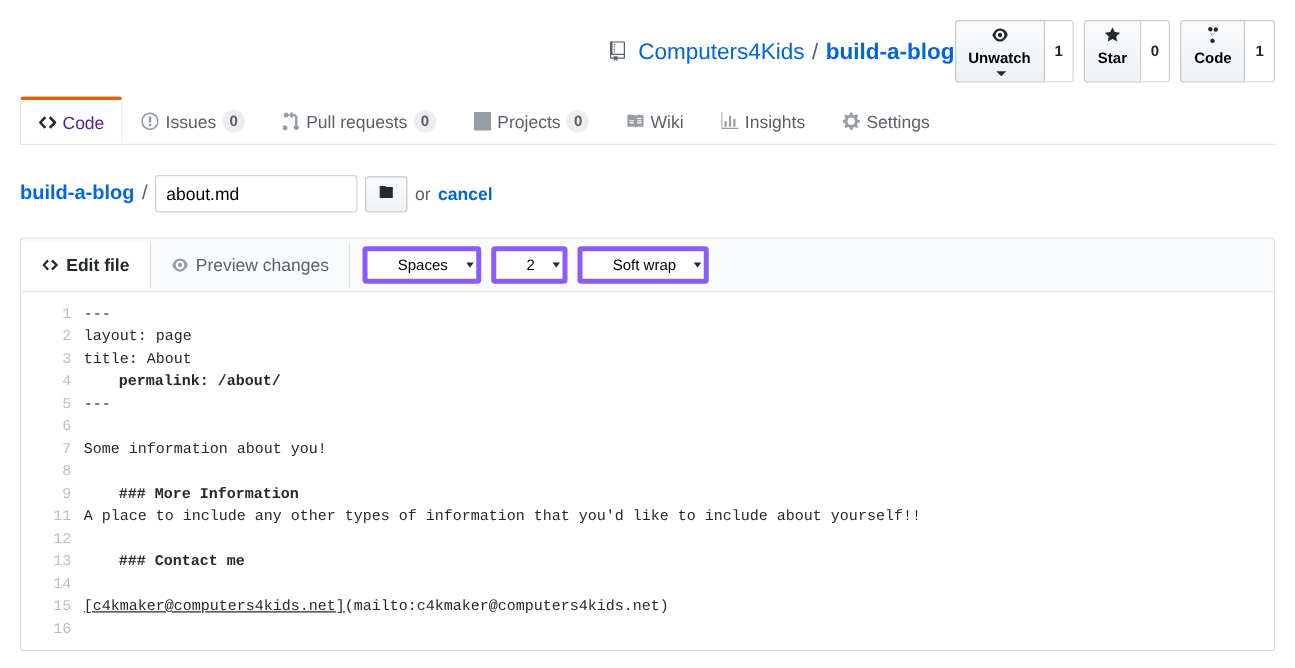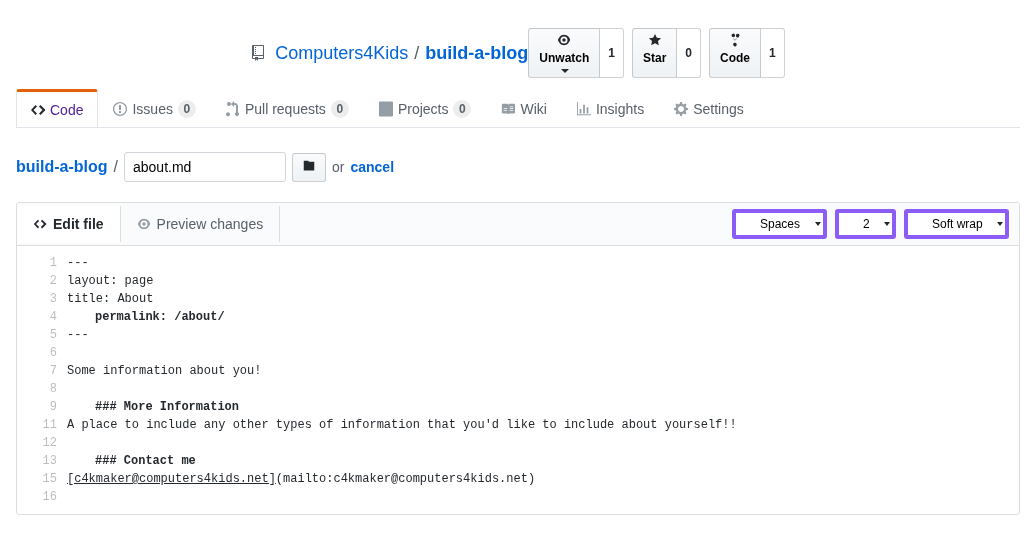--- a/index.html
+++ b/index.html
@@ -1,18 +1,18 @@
 <!DOCTYPE html>
 <html><head>
 <meta charset="utf-8">
 <style>
 * { box-sizing: border-box; margin: 0; padding: 0; }
 body { font-family: -apple-system, BlinkMacSystemFont, "Segoe UI", Helvetica, Arial, sans-serif; font-size: 14px; color: #24292e; background: #fff; }
 .container { width: 1036px; padding: 0 16px; }
-.repo-head { display: flex; justify-content: center; align-items: center; padding: 16px 0 12px; margin-top: 12px; }
+.repo-head { display: flex; justify-content: flex-end; align-items: center; padding: 16px 0 12px; }
 .repo-title { font-size: 18px; font-weight: 400; display: flex; align-items: center; gap: 4px; }
 .repo-title a { color: #0366d6; text-decoration: none; }
 .repo-title .sep { color: #586069; margin: 0 2px; }
 .repo-title strong a { font-weight: 600; }
 .icon-repo { display: inline-block; width: 14px; height: 16px; margin-right: 6px; fill: #586069; }
 .actions { display: flex; gap: 8px; }
 .btn-group { display: flex; }
 .btn { display: inline-flex; align-items: center; padding: 4px 10px; font-size: 12px; font-weight: 600; border: 1px solid rgba(27,31,35,0.2); border-radius: 3px; background: #eff3f6; background-image: linear-gradient(-180deg,#fafbfc,#eff3f6 90%); cursor: pointer; white-space: nowrap; gap: 4px; flex-direction: column; }
 .btn svg { fill: #24292e; }
 .btn-group .btn { border-top-right-radius: 0; border-bottom-right-radius: 0; }
@@ -24,21 +24,21 @@
 .tab.selected svg { fill: #24292e; }
 .counter { background: rgba(27,31,35,0.08); border-radius: 20px; padding: 2px 5px; font-size: 12px; font-weight: 600; color: #586069; min-width: 18px; text-align: center; }
 .breadcrumb { display: flex; align-items: center; gap: 6px; padding: 24px 0 16px; font-size: 16px; }
 .breadcrumb a { color: #0366d6; text-decoration: none; font-weight: 600; }
 .breadcrumb .sep2 { color: #586069; }
 .filename-input { width: 162px; padding: 6px 8px; border: 1px solid #d1d5da; border-radius: 3px; font-size: 14px; font-family: inherit; }
 .btn-sm { padding: 5px 9px; border: 1px solid rgba(27,31,35,0.2); border-radius: 3px; background: #eff3f6; background-image: linear-gradient(-180deg,#fafbfc,#eff3f6 90%); cursor: pointer; }
 .or-text { color: #586069; font-size: 14px; text-align: right; }
 .cancel-link { color: #0366d6; text-decoration: none; font-size: 14px; }
 .file-box { border: 1px solid #ddd; border-radius: 3px; margin-top: 4px; }
-.file-header { display: flex; justify-content: space-between; align-items: center; background: #fafbfc; border-bottom: 1px solid #ddd; border-radius: 3px 3px 0 0; }
+.file-header { display: flex; align-items: center; background: #fafbfc; border-bottom: 1px solid #ddd; border-radius: 3px 3px 0 0; }
 .file-tabs { display: flex; }
 .file-tab { padding: 10px 16px; font-size: 14px; display: flex; align-items: center; gap: 6px; color: #586069; border-right: 1px solid #ddd; cursor: pointer; }
 .file-tab.active { background: #fff; font-weight: 600; color: #24292e; position: relative; }
 .file-tab.active::after { content: ""; position: absolute; bottom: -1px; left: 0; right: 0; height: 1px; background: #fff; }
 .file-tab svg { fill: #959da5; width: 14px; height: 14px; }
 .file-tab.active svg { fill: #24292e; }
 .file-opts { display: flex; gap: 8px; padding: 6px 10px; }
 .sel { padding: 4px 22px 4px 24px; border: 4px solid #8b5cf6; border-radius: 3px; font-size: 12px; background: #fff; font-family: inherit; appearance: none; position: relative; cursor: pointer; }
 .sel-wrap { position: relative; display: inline-block; }
 .sel-wrap::after { content: ""; position: absolute; right: 6px; top: 50%; transform: translateY(-50%); width: 0; height: 0; border-left: 3px solid transparent; border-right: 3px solid transparent; border-top: 4px solid #24292e; pointer-events: none; }
@@ -222,20 +222,24 @@
         </div>
       <div class="code-line">
           <div class="gutter">12</div>
           <div class="code-content"></div>
         </div>
       <div class="code-line">
           <div class="gutter">13</div>
           <div class="code-content bold">### Contact me</div>
         </div>
       <div class="code-line">
+          <div class="gutter">14</div>
+          <div class="code-content"></div>
+        </div>
+      <div class="code-line">
           <div class="gutter">15</div>
           <div class="code-content"><span class="underline">[c4kmaker@computers4kids.net]</span><span>(mailto:c4kmaker@computers4kids.net)</span></div>
         </div>
       <div class="code-line">
           <div class="gutter">16</div>
           <div class="code-content"></div>
         </div>
     </div>
   </div>
 </div>

